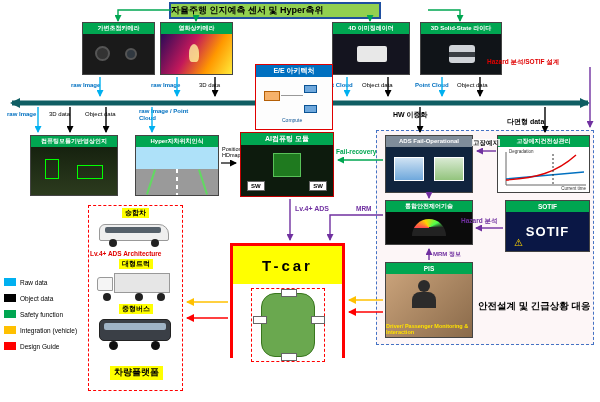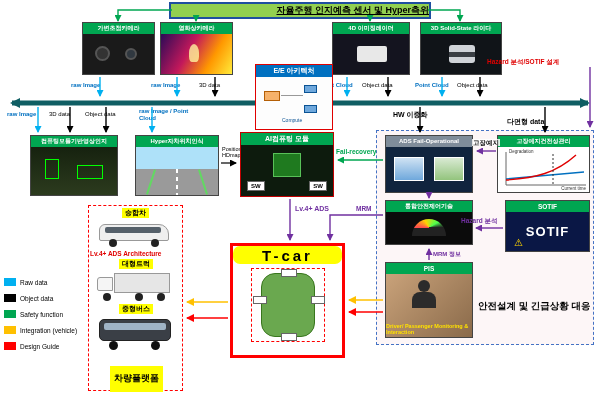--- a/index.html
+++ b/index.html
@@ -29,22 +29,22 @@
 
   <svg width="600" height="402">
     <defs>
       <marker id="m-teal" markerUnits="userSpaceOnUse" markerWidth="10" markerHeight="10" refX="8" refY="5" orient="auto-start-reverse">
         <path d="M0,0 L10,5 L0,10 z" fill="#0f5e63"></path>
       </marker>
     </defs>
     <line x1="12" y1="103" x2="588" y2="103" stroke="#0f5e63" stroke-width="5" marker-start="url(#m-teal)" marker-end="url(#m-teal)"></line>
   </svg>
 
-  <div class="abs" style="left:169px;top:2px;width:262px;height:17px;background:#92d050;border:2px solid #1f4fa0;
-              font-size:9px;font-weight:bold;text-align:right;line-height:13px;text-decoration:underline;">자율주행 인지예측 센서 및 Hyper측위</div>
+  <div class="abs" style="left:169px;top:2px;width:212px;height:17px;background:#92d050;border:2px solid #1f4fa0;
+              font-size:9px;font-weight:bold;text-align:left;line-height:13px;">자율주행 인지예측 센서 및 Hyper측위</div>
 
   <div class="abs box" style="left:82px;top:22px;width:73px;">
     <div class="ghdr">가변초점카메라</div>
     <div class="img" style="height:40px;background:#1a1a1a;">
       <div class="abs" style="left:12px;top:12px;width:15px;height:15px;border:2px solid #555;border-radius:50%;background:#333;"></div>
       <div class="abs" style="left:42px;top:14px;width:12px;height:12px;border:2px solid #555;border-radius:50%;background:#303840;"></div>
     </div>
   </div>
   <div class="abs box" style="left:160px;top:22px;width:73px;">
     <div class="ghdr">열화상카메라</div>
@@ -190,25 +190,25 @@
   </div>
 
   <div class="abs yellow-tag" style="left:119px;top:304px;">중형버스</div>
   <div class="abs" style="left:95px;top:316px;width:80px;height:34px;">
     <div class="abs" style="left:4px;top:3px;width:72px;height:22px;background:#3a3f46;border:1px solid #222;border-radius:5px;"></div>
     <div class="abs" style="left:9px;top:7px;width:62px;height:7px;background:#9fb4c7;border-radius:2px;"></div>
     <div class="abs" style="left:14px;top:25px;width:9px;height:9px;background:#111;border-radius:50%;"></div>
     <div class="abs" style="left:56px;top:25px;width:9px;height:9px;background:#111;border-radius:50%;"></div>
   </div>
 
-  <div class="abs yellow-tag" style="left:110px;top:366px;font-size:9px;padding:8px 4px;">차량플랫폼</div>
+  <div class="abs yellow-tag" style="left:110px;top:366px;font-size:9px;padding:2px 4px;">차량플랫폼</div>
 
   <div class="abs" style="left:230px;top:243px;width:115px;height:115px;border:3px solid #ff0000;background:#fff;">
-    <div style="height:18px;background:#ffff00;display:flex;align-items:center;justify-content:center;
-                font-size:15px;font-weight:bold;letter-spacing:3px;border-radius:7px;">T-car</div>
+    <div style="height:38px;background:#ffff00;display:flex;align-items:center;justify-content:center;
+                font-size:15px;font-weight:bold;letter-spacing:3px;">T-car</div>
     <div class="img" style="height:83px;background:#fff;">
       <div class="abs" style="left:18px;top:4px;width:74px;height:74px;border:1px dashed #ff0000;"></div>
       <div class="abs" style="left:28px;top:9px;width:54px;height:64px;background:#6aa84f;border:1px solid #38761d;border-radius:14px;"></div>
       <div class="chip" style="left:48px;top:5px;width:14px;height:6px;"></div>
       <div class="chip" style="left:20px;top:32px;width:12px;height:6px;"></div>
       <div class="chip" style="left:78px;top:32px;width:12px;height:6px;"></div>
       <div class="chip" style="left:48px;top:69px;width:14px;height:6px;"></div>
     </div>
   </div>
 

